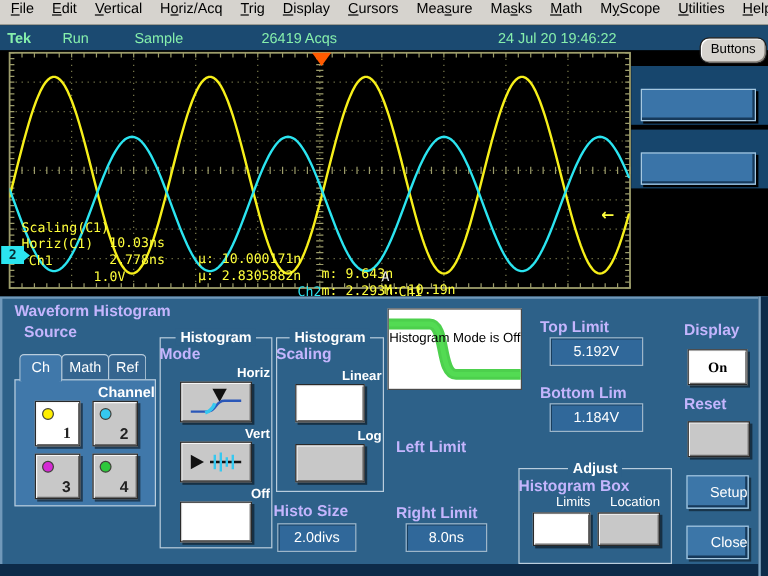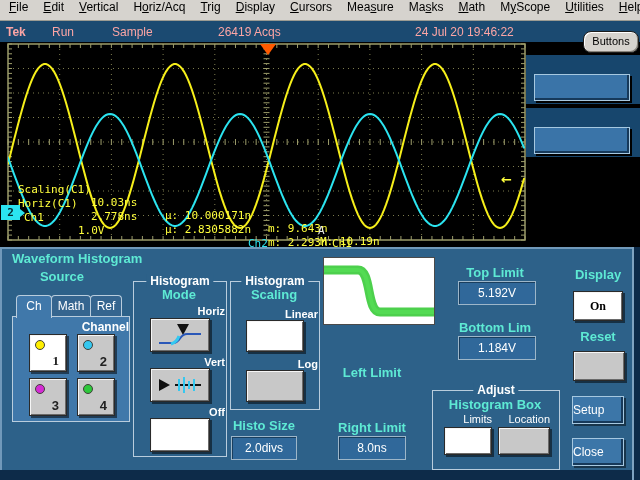--- a/index.html
+++ b/index.html
@@ -6,21 +6,21 @@
   #screen{position:relative;width:640px;height:480px;overflow:hidden;background:#000;
           font-family:"Liberation Sans",sans-serif;}
   .abs{position:absolute;}
   
   #menubar{left:0;top:0;width:640px;height:21px;background:#d6d3ce;display:flex;align-items:flex-start;
            gap:15px;padding-left:9px;box-sizing:border-box;border-bottom:1px solid #9b9b93;}
   .mi{font-size:12px;color:#000;white-space:nowrap;cursor:default;}
   .mi u{text-decoration:underline;}
   
   #statusbar{left:0;top:21px;width:640px;height:21px;background:#1b4a71;}
-  .st{position:absolute;top:4px;font-size:12px;color:#fca5a5;white-space:nowrap;}
+  .st{position:absolute;top:4px;font-size:12px;color:#86efac;white-space:nowrap;}
   
   #scope{left:0;top:42px;width:640px;height:205px;background:#000;}
   .scopetext{position:absolute;font:11px "DejaVu Sans Mono",monospace;color:#ffff3c;white-space:pre;}
   .cyan{color:#2be4f0;}
   .white{color:#e8e8e8;}
   #trig-marker{left:260px;top:44px;width:0;height:0;border-left:8px solid transparent;
                border-right:8px solid transparent;border-top:11px solid #ff5a00;}
   #ch2-marker{left:1px;top:205px;width:19px;height:15px;background:#2be4f0;color:#062a30;
               font:bold 11px "DejaVu Sans Mono",monospace;text-align:center;line-height:15px;}
   #ch2-marker:after{content:"";position:absolute;right:-5px;top:4px;border-top:4px solid transparent;
@@ -30,33 +30,33 @@
   #btns{left:583px;top:31px;width:54px;height:20px;background:#d6d3ce;border:1px solid #1c1c1c;
         border-radius:8px;font-size:11px;color:#000;text-align:center;line-height:18px;
         box-shadow:inset 1px 1px 0 #ffffff, inset -1px -1px 0 #88847c;}
   
   .sidepanel{left:526px;width:114px;height:49px;background:#17466d;}
   .sidebtn{position:absolute;left:8px;top:19px;width:94px;height:25px;background:#3a74a8;
            border:1px solid #a6c8e0;box-shadow:inset -2px -2px 0 #16395a, 2px 2px 0 #000;}
   
   #panel{left:0;top:247px;width:640px;height:233px;background:#2d6189;
          box-shadow:inset 2px 2px 0 rgba(170,200,225,.55), inset -1px 0 0 rgba(0,0,0,.3);}
-  .biglbl{position:absolute;font-weight:bold;font-size:13px;color:#5eead4;text-align:center;white-space:nowrap;}
+  .biglbl{position:absolute;font-weight:bold;font-size:13px;color:#c4b5fd;white-space:nowrap;}
   .smlbl{position:absolute;font-weight:bold;font-size:11px;color:#fff;text-align:right;white-space:nowrap;}
   .groupbox{position:absolute;border:1px solid #b9cddd;}
   .grouptitle{position:absolute;top:-8px;left:50%;transform:translateX(-50%);background:#2d6189;
               padding:0 4px;font-weight:bold;font-size:12px;color:#fff;white-space:nowrap;}
   .readout{position:absolute;background:#30689a;border:1px solid #9db6c9;color:#fff;font-size:12px;
            text-align:center;box-shadow:inset 1px 1px 0 rgba(10,35,55,.6);}
   .pbtn{position:absolute;border:1px solid #2a2a2a;box-shadow:inset 1px 1px 0 #f6f6f6,
         inset -1px -1px 0 #6a6a6a, 2px 2px 0 rgba(0,0,0,.5);}
   .graybtn{background:#c8c8c8;}
   .whitebtn{background:#ffffff;font-family:Liberation Serif, serif;}
   .bluebtn{position:absolute;background:#3c76a8;border:1px solid #a6c8e0;color:#fff;font-size:12px;
-           text-align:left;box-shadow:inset -2px -2px 0 #16395a, 2px 2px 0 rgba(0,0,0,.45);}
+           text-align:right;box-shadow:inset -2px -2px 0 #16395a, 2px 2px 0 rgba(0,0,0,.45);}
   .tab{position:absolute;height:22px;border:1px solid #b9cddd;border-bottom:none;
        border-radius:4px 4px 0 0;color:#fff;font-size:12px;text-align:center;line-height:21px;}
   .tab-off{background:#35658f;}
   .tab-on{background:#4078aa;z-index:2;}
   #srcbox{position:absolute;left:12px;top:69px;width:116px;height:104px;background:#4078aa;
           border:1px solid #b9cddd;}
   .chbtn{position:absolute;width:36px;height:36px;}
   .led{position:absolute;left:5px;top:5px;width:8px;height:8px;border-radius:50%;border:1px solid #40403a;}
   .chnum{position:absolute;right:7px;bottom:2px;font-size:13px;font-weight:bold;color:#222;}
   #msgbox{position:absolute;left:323px;top:10px;width:110px;height:66px;background:#fff;
@@ -502,20 +502,21 @@
     <div class="smlbl" style="left:230px;top:61px;width:88px">Linear</div>
     <div class="pbtn whitebtn" style="left:246px;top:73px;width:56px;height:30px"></div>
     <div class="smlbl" style="left:230px;top:111px;width:88px">Log</div>
     <div class="pbtn graybtn" style="left:246px;top:123px;width:56px;height:30px"></div>
 
     <div id="msgbox">
       <svg width="110" height="66" style="position:absolute;left:0;top:0">
         <path d="M0,12 h34 c14,0 8,42 22,42 h54" stroke="#2ec82e" stroke-width="9" fill="none" opacity="0.85"></path>
         <path d="M0,12 h34 c14,0 8,42 22,42 h54" stroke="#55e055" stroke-width="4" fill="none" opacity="0.7"></path>
       </svg>
+      <div id="msgtext">Histogram Mode is Off</div>
     </div>
 
     <div class="biglbl" style="left:450px;top:18px;width:90px">Top Limit</div>
     <div class="readout" style="left:458px;top:34px;width:76px;height:22px;line-height:22px">5.192V</div>
     <div class="biglbl" style="left:450px;top:73px;width:90px">Bottom Lim</div>
     <div class="readout" style="left:458px;top:89px;width:76px;height:22px;line-height:22px">1.184V</div>
     <div class="biglbl" style="left:330px;top:118px;width:84px">Left Limit</div>
     <div class="biglbl" style="left:330px;top:173px;width:84px">Right Limit</div>
     <div class="readout" style="left:338px;top:189px;width:66px;height:22px;line-height:22px">8.0ns</div>
     <div class="biglbl" style="left:228px;top:171px;width:72px">Histo Size</div>

